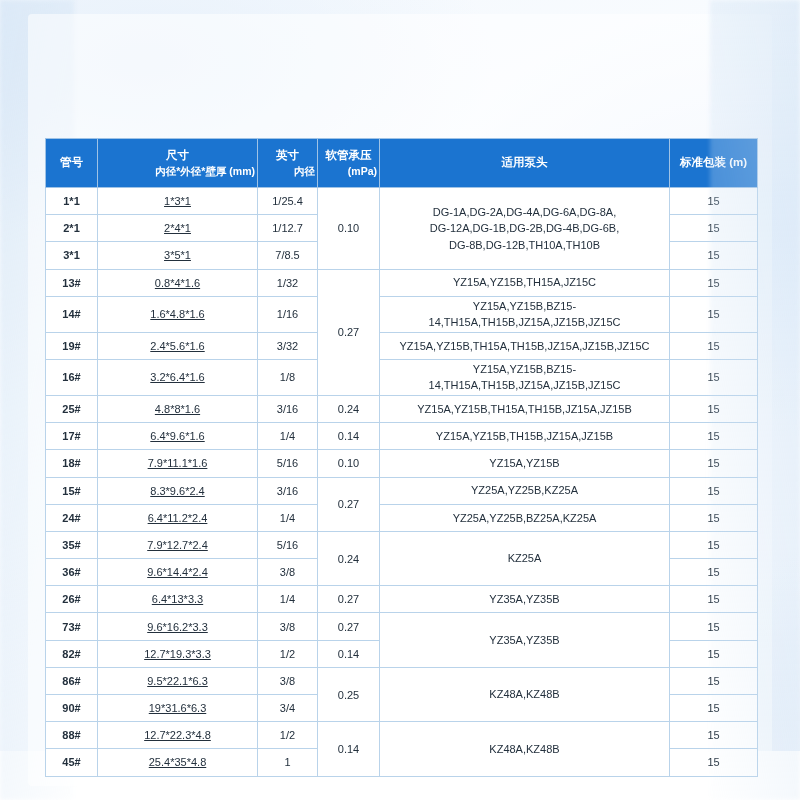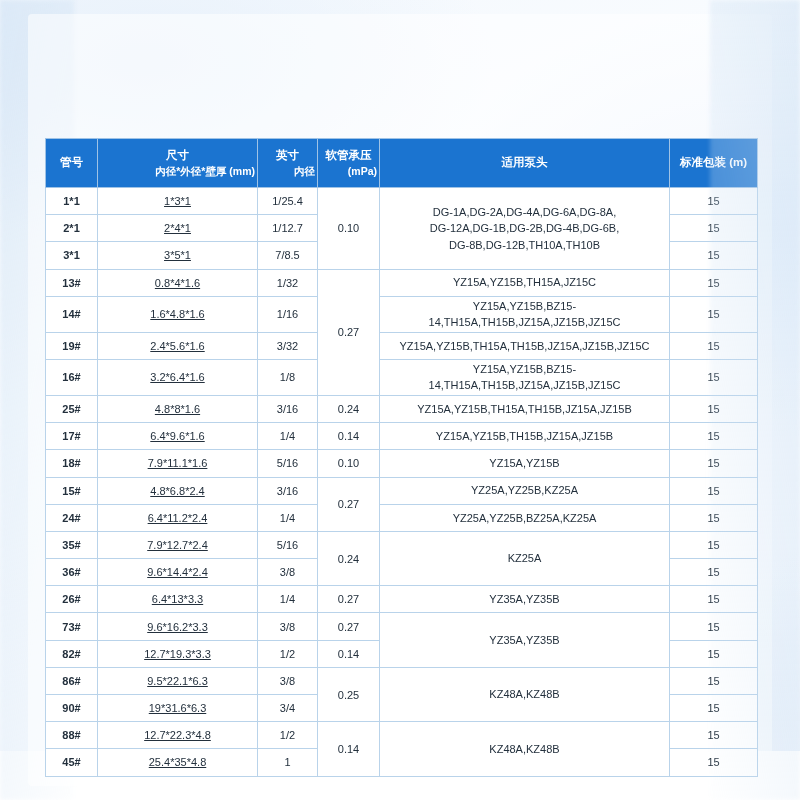--- a/index.html
+++ b/index.html
@@ -231,21 +231,21 @@
           <td class="num">18#</td>
           <td class="size">7.9*11.1*1.6</td>
           <td>5/16</td>
           <td>0.10</td>
           <td class="pumps">YZ15A,YZ15B</td>
           <td>15</td>
         </tr>
 
         <tr>
           <td class="num">15#</td>
-          <td class="size">4.8*6.8*2.4</td>
+          <td class="size">8.3*9.6*2.4</td>
           <td>3/16</td>
           <td rowspan="2">0.27</td>
           <td class="pumps">YZ25A,YZ25B,KZ25A</td>
           <td>15</td>
         </tr>
 
         <tr>
           <td class="num">24#</td>
           <td class="size">6.4*11.2*2.4</td>
           <td>1/4</td>

